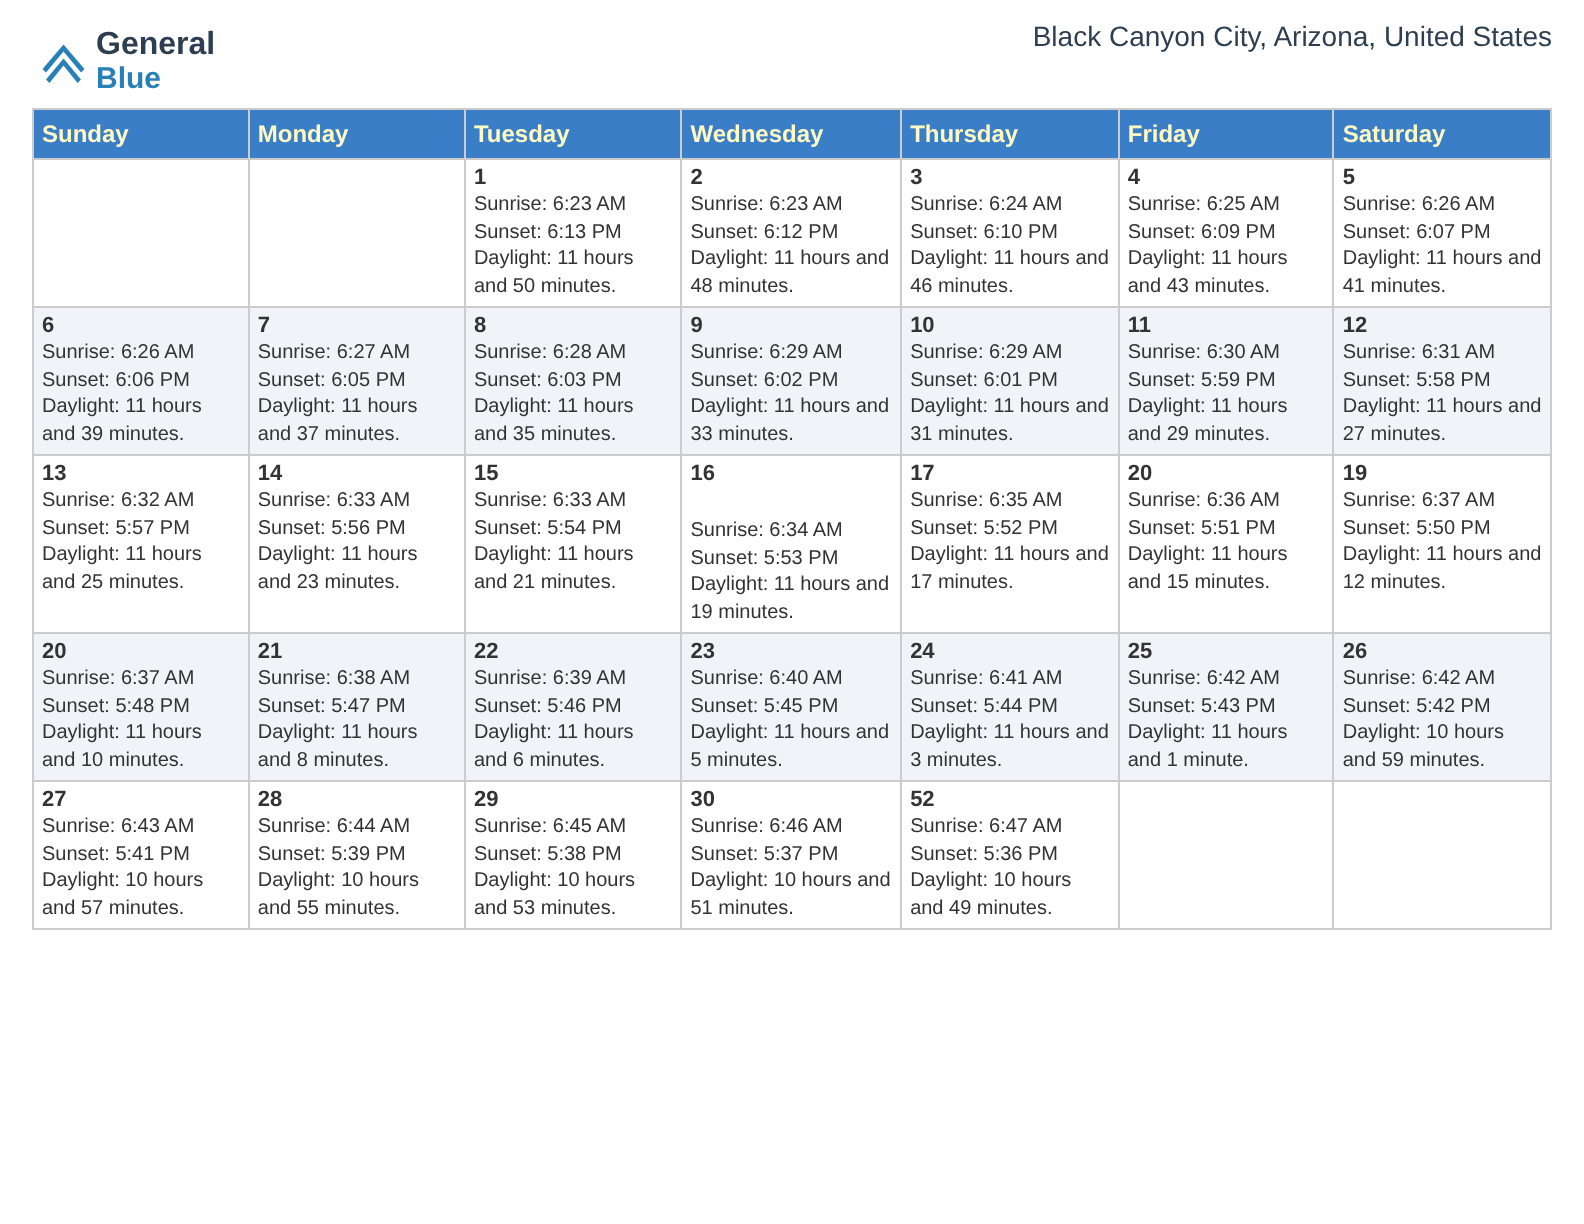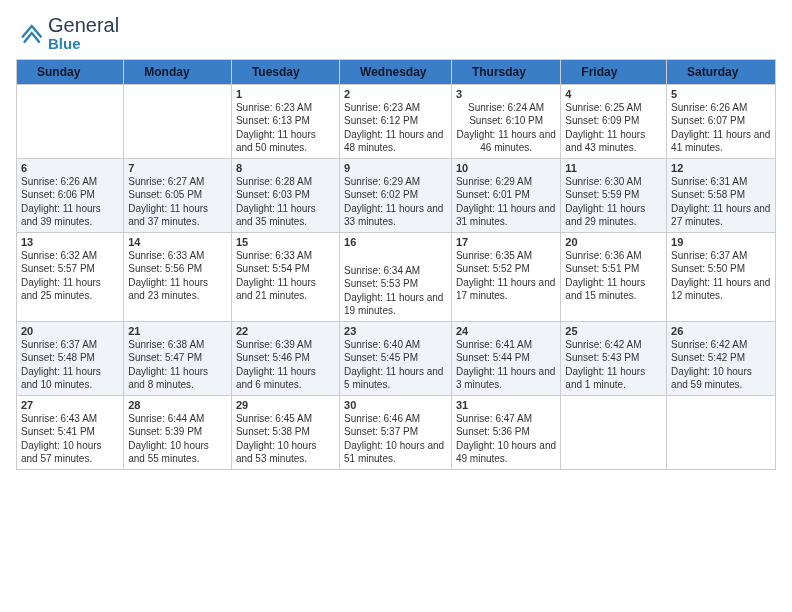--- a/index.html
+++ b/index.html
@@ -27,22 +27,22 @@
       align-items: center;
       gap: 4px;
       margin-top: 4px;
     }
     .logo-text {
       display: flex;
       flex-direction: column;
       line-height: 1.1;
     }
     .logo-general {
-      font-size: 20px;
-      font-weight: normal;
+      font-size: 16px;
+      font-weight: bold;
       color: #2c3e50;
     }
     .logo-blue {
       font-size: 15px;
       font-weight: bold;
       color: #2980b9;
     }
     .logo-icon {
       width: 28px;
       height: 28px;
@@ -61,24 +61,24 @@
       color: #2c3e50;
       font-weight: normal;
     }
     .calendar {
       width: 100%;
       border-collapse: collapse;
       margin-top: 2px;
     }
     .calendar th {
       background: #3a7ec8;
-      color: #0f172a;
+      color: #fef9c3;
       font-size: 12px;
       font-weight: bold;
-      padding: 5px 20px;
+      padding: 5px 4px;
       text-align: left;
       border: 1px solid #ccc;
     }
     .calendar td {
       border: 1px solid #ccc;
       vertical-align: top;
       padding: 3px 4px;
       width: 113px;
       min-height: 70px;
       font-size: 10.2px;
@@ -116,20 +116,21 @@
         <rect x="0" y="0" width="32" height="32" fill="white"></rect>
         <polygon points="18,6 30,20 28,22 18,10 8,22 6,20" fill="#2980b9"></polygon>
         <polygon points="18,14 28,26 26,28 18,18 10,28 8,26" fill="#2980b9"></polygon>
       </svg>
       <div class="logo-text">
         <span class="logo-general">General</span>
         <span class="logo-blue">Blue</span>
       </div>
     </div>
     <div class="title-block">
+      <div class="location-title">Black Canyon City, Arizona, United States</div>
     </div>
   </div>
 
   <table class="calendar">
     <thead>
       <tr id="header-row">
           <th>Sunday</th>
           <th>Monday</th>
           <th>Tuesday</th>
           <th>Wednesday</th>
@@ -149,21 +150,21 @@
 Daylight: 11 hours and 50 minutes.</div>
           </td>
           <td>
             <span class="day-num">2</span>
             <div class="day-info" style="white-space: pre-line;">Sunrise: 6:23 AM
 Sunset: 6:12 PM
 Daylight: 11 hours and 48 minutes.</div>
           </td>
           <td>
             <span class="day-num">3</span>
-            <div class="day-info" style="white-space: pre-line; text-align: center;">Sunrise: 6:24 AM
+            <div class="day-info" style="white-space: pre-line;">Sunrise: 6:24 AM
 Sunset: 6:10 PM
 Daylight: 11 hours and 46 minutes.</div>
           </td>
           <td>
             <span class="day-num">4</span>
             <div class="day-info" style="white-space: pre-line;">Sunrise: 6:25 AM
 Sunset: 6:09 PM
 Daylight: 11 hours and 43 minutes.</div>
           </td>
           <td>
@@ -324,21 +325,21 @@
 Sunset: 5:38 PM
 Daylight: 10 hours and 53 minutes.</div>
           </td>
           <td>
             <span class="day-num">30</span>
             <div class="day-info" style="white-space: pre-line;">Sunrise: 6:46 AM
 Sunset: 5:37 PM
 Daylight: 10 hours and 51 minutes.</div>
           </td>
           <td>
-            <span class="day-num">31</span>
+            <span class="day-num">52</span>
             <div class="day-info" style="white-space: pre-line;">Sunrise: 6:47 AM
 Sunset: 5:36 PM
 Daylight: 10 hours and 49 minutes.</div>
           </td>
           <td class="empty-cell"></td>
           <td class="empty-cell"></td>
         </tr>
       </tbody>
   </table>
 </div>

